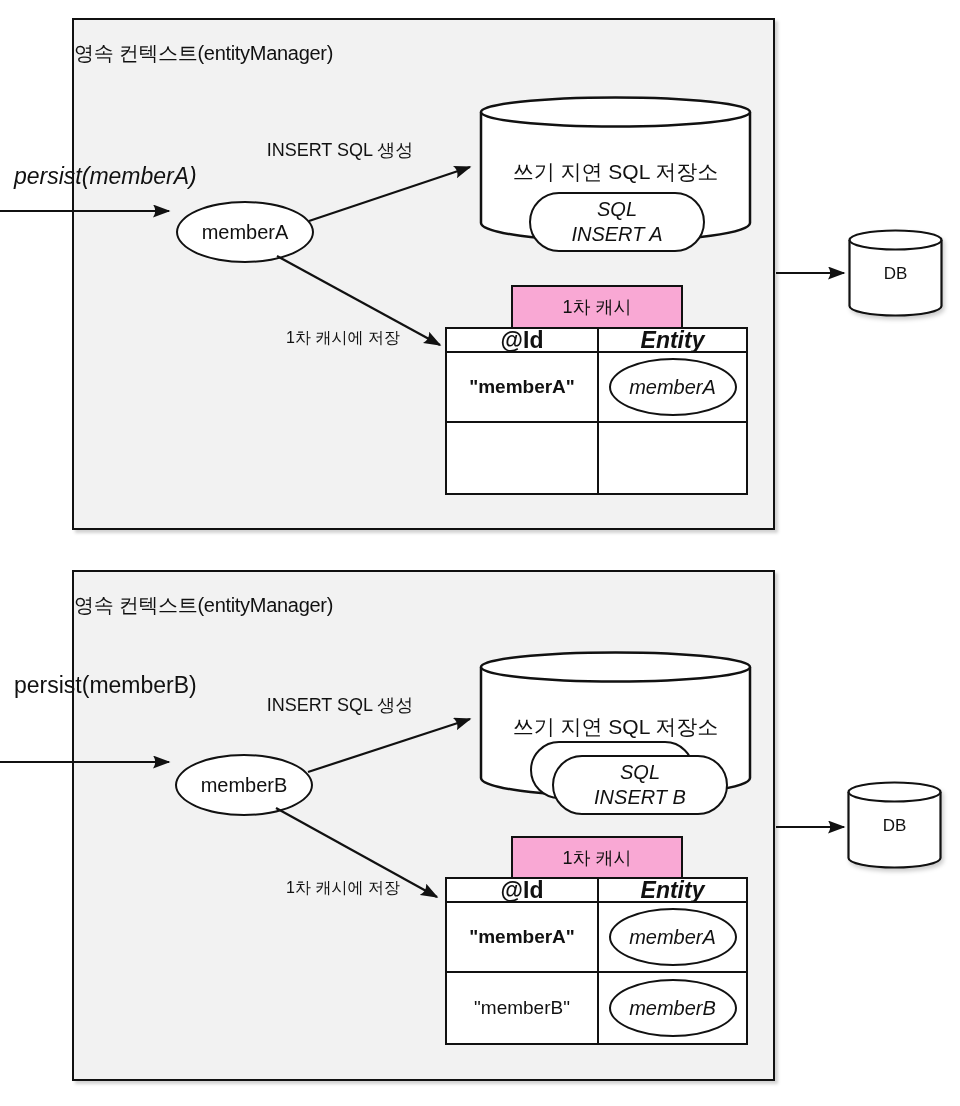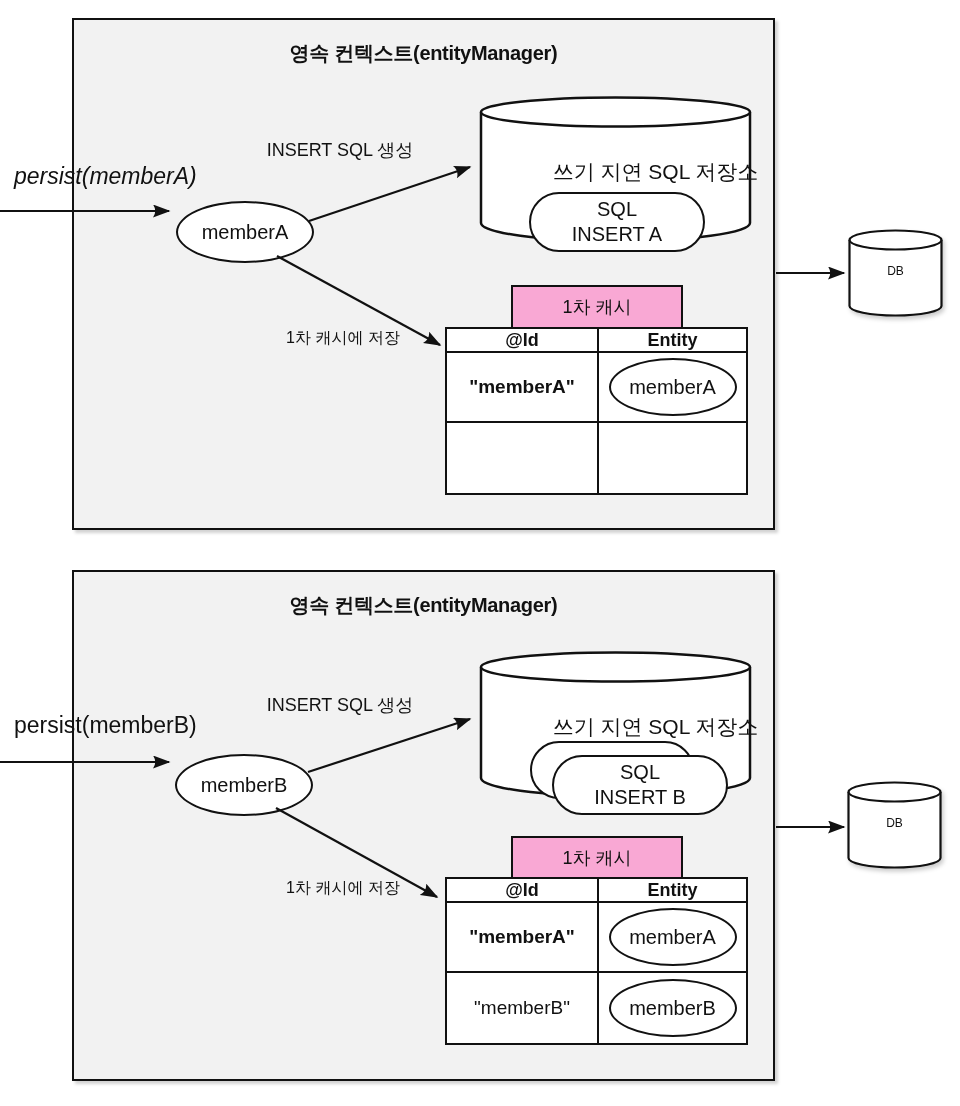--- a/index.html
+++ b/index.html
@@ -8,91 +8,91 @@
     font-family:"Liberation Sans","DejaVu Sans",sans-serif;color:#111;
   }
   .panel{
     position:absolute;left:72px;width:703px;height:512px;
     background:#f2f2f2;border:2px solid #111;box-sizing:border-box;
     box-shadow:3px 3px 3px rgba(0,0,0,.18);z-index:1;
   }
   #panel-a{top:18px;}
   #panel-b{top:570px;height:511px;}
   .panel-title{
-    position:absolute;top:20px;left:0;width:100%;text-align:center;
-    font-weight:bold;font-size:20px;letter-spacing:-0.3px;
+    position:absolute;top:20px;left:0;width:100%;text-align:left;
+    font-weight:normal;font-size:20px;letter-spacing:-0.3px;
   }
   .persist-label{
     position:absolute;left:14px;font-size:23px;z-index:6;white-space:nowrap;
   }
   #persist-a{top:163px;font-style:italic;}
-  #persist-b{top:712px;}
+  #persist-b{top:672px;}
   .member-ellipse{
     position:absolute;width:138px;height:62px;box-sizing:border-box;
     background:#fff;border:2.5px solid #111;border-radius:50%;
     display:flex;align-items:center;justify-content:center;
     font-size:20px;z-index:6;
   }
   .insert-sql-label{
     position:absolute;left:180px;top:118px;width:172px;text-align:center;
     font-size:18px;white-space:nowrap;z-index:3;
   }
   #panel-b .insert-sql-label{top:121px;}
   .cache-save-label{
     position:absolute;left:189px;top:308px;width:160px;text-align:center;
     font-size:16px;white-space:nowrap;z-index:3;
   }
   #panel-b .cache-save-label{top:306px;}
   .storage-cyl{position:absolute;left:405px;top:75px;z-index:2;}
   #panel-b .storage-cyl{top:78px;}
   .storage-title{
     position:absolute;left:405px;top:138px;width:273px;text-align:center;
-    font-size:21px;z-index:3;white-space:nowrap;padding-left:40px;
+    font-size:21px;z-index:3;white-space:nowrap;
   }
   #panel-b .storage-title{top:141px;}
   .sql-pill{
     position:absolute;width:176px;height:60px;box-sizing:border-box;
     background:#fff;border:2.5px solid #111;border-radius:30px;
     display:flex;flex-direction:column;align-items:center;justify-content:center;
-    font-size:20px;line-height:25px;text-align:center;z-index:4;
+    font-size:20px;line-height:25px;text-align:center;z-index:4;font-style:italic;
   }
   #panel-a .sql-pill.front{left:455px;top:172px;}
   #panel-b .sql-pill.front{left:478px;top:183px;}
   .sql-pill.back{left:456px;top:169px;width:164px;height:58px;z-index:3;}
   .cache-tab{
     position:absolute;left:437px;top:265px;width:172px;height:42px;box-sizing:border-box;
     background:#f9a8d4;border:2px solid #111;border-bottom:none;
     display:flex;align-items:center;justify-content:center;font-size:18px;z-index:2;
   }
   #panel-b .cache-tab{top:264px;height:41px;}
   .cache-table{
     position:absolute;left:371px;top:307px;width:303px;height:168px;box-sizing:border-box;
     background:#fff;border:2px solid #111;z-index:3;
     display:grid;grid-template-columns:152px 147px;grid-template-rows:24px 70px 70px;
   }
   #panel-b .cache-table{top:305px;}
   .ct-cell{
     box-sizing:border-box;display:flex;align-items:center;justify-content:center;
     border-right:2px solid #111;border-bottom:2px solid #111;overflow:hidden;
   }
-  .ct-cell.last-col{border-right:none;}
+  .ct-cell.last-col{border-right:none;font-style:italic;}
   .ct-cell.last-row{border-bottom:none;}
-  .ct-head{font-weight:bold;font-size:18px;}
+  .ct-head{font-weight:bold;font-size:23px;}
   .ct-id{font-size:19px;}
   .ct-id.bold{font-weight:bold;}
   .entity-ellipse{
     width:128px;height:58px;box-sizing:border-box;background:#fff;
     border:2.5px solid #111;border-radius:50%;
     display:flex;align-items:center;justify-content:center;font-size:20px;
   }
   .db-cyl{position:absolute;z-index:2;filter:drop-shadow(2px 3px 2px rgba(0,0,0,.2));}
   #db-a{left:848px;top:228px;}
   #db-b{left:847px;top:780px;}
   .db-label{
-    position:absolute;width:95px;text-align:center;font-size:12px;z-index:3;
+    position:absolute;width:95px;text-align:center;font-size:17px;z-index:3;
   }
   #db-label-a{left:848px;top:264px;}
   #db-label-b{left:847px;top:816px;}
   #arrow-layer{position:absolute;left:0;top:0;z-index:5;pointer-events:none;}
   .cyl-svg{display:block;}
 </style>
 </head>
 <body>
 
 <div class="panel" id="panel-a">

